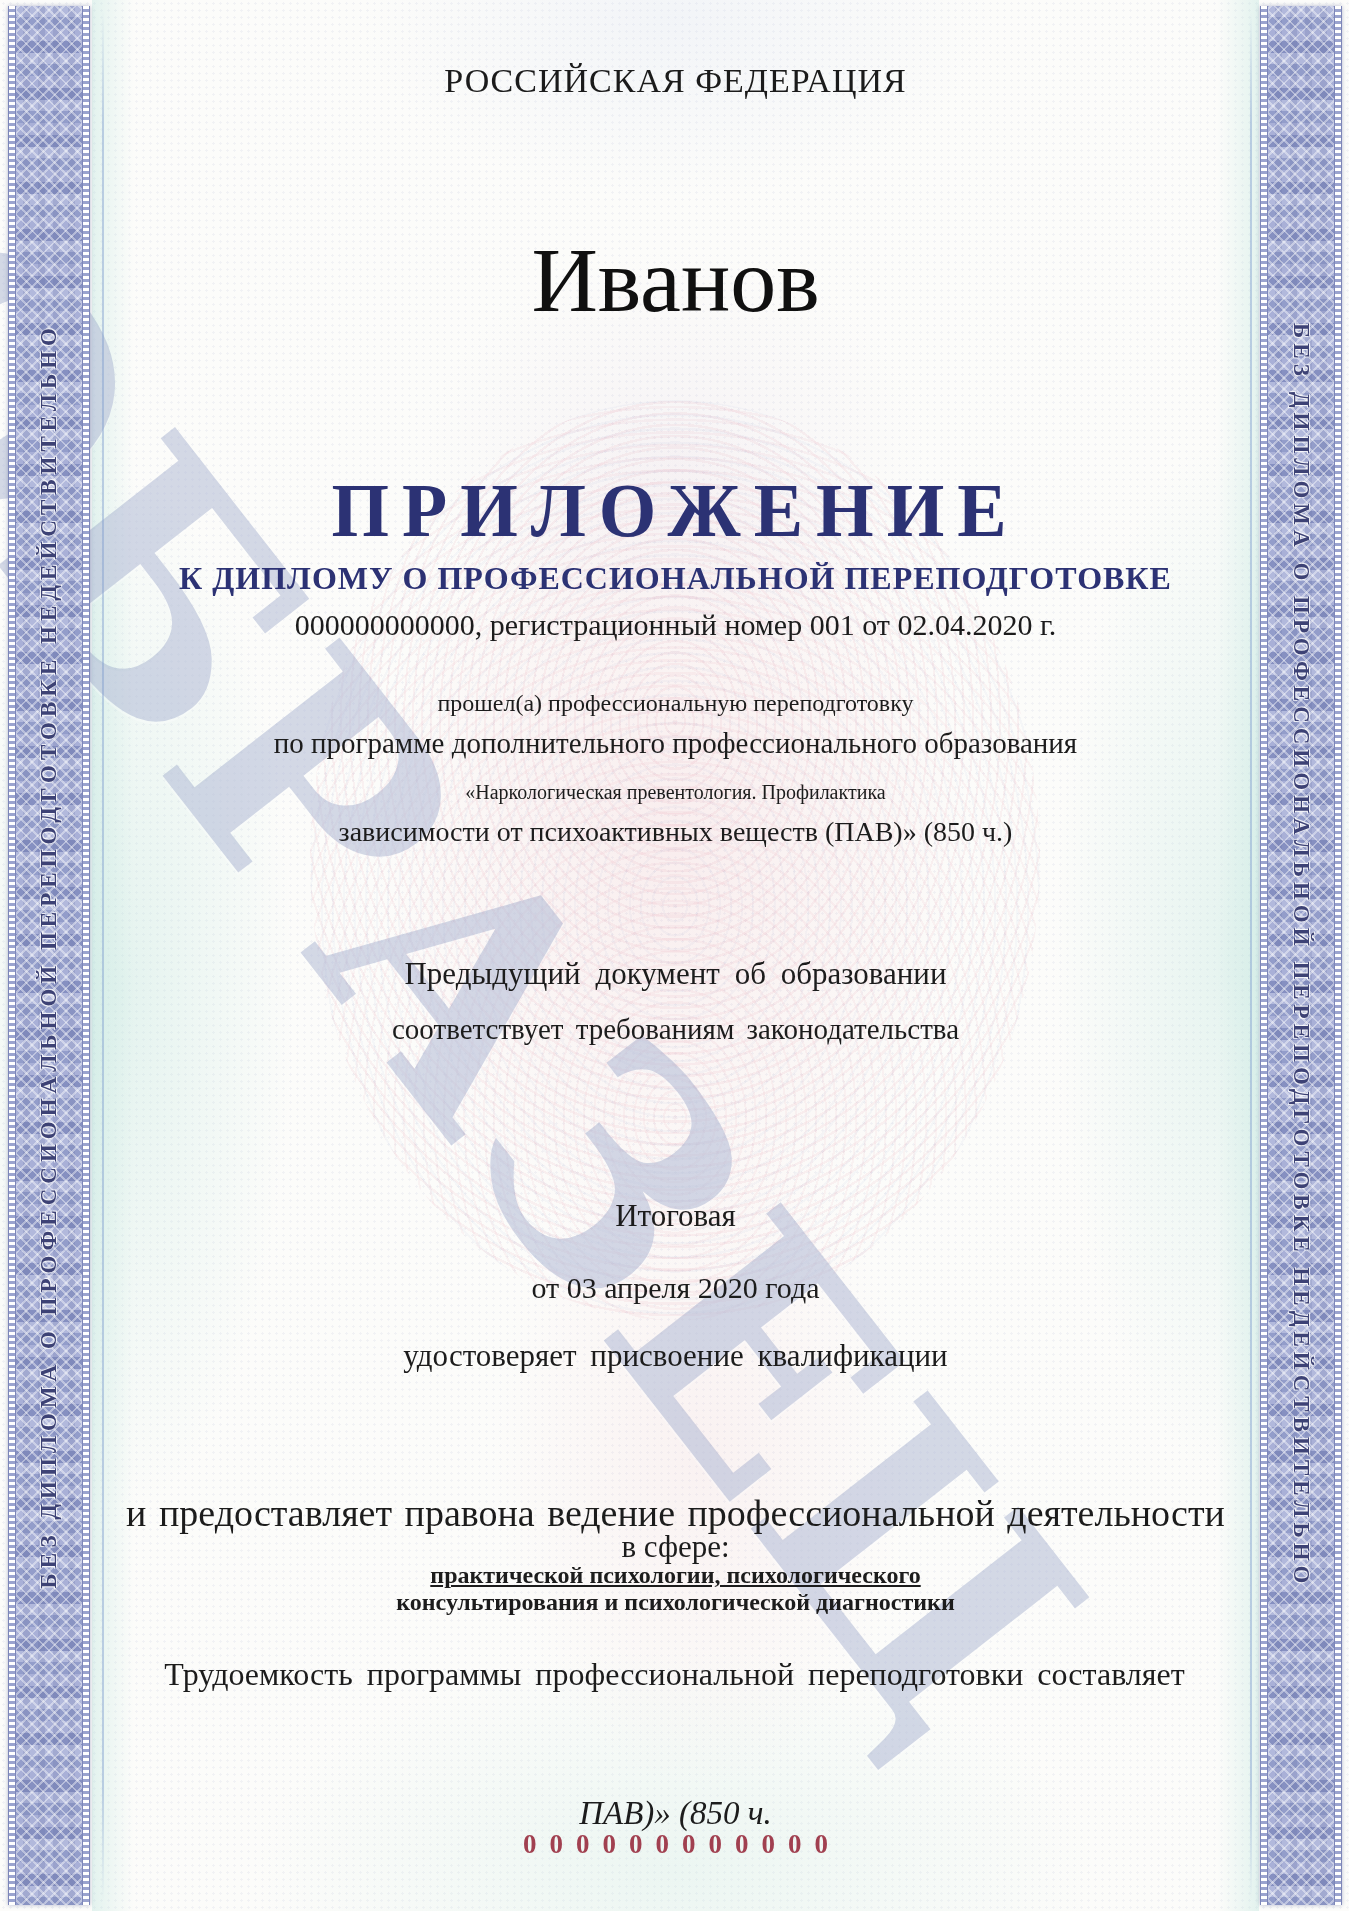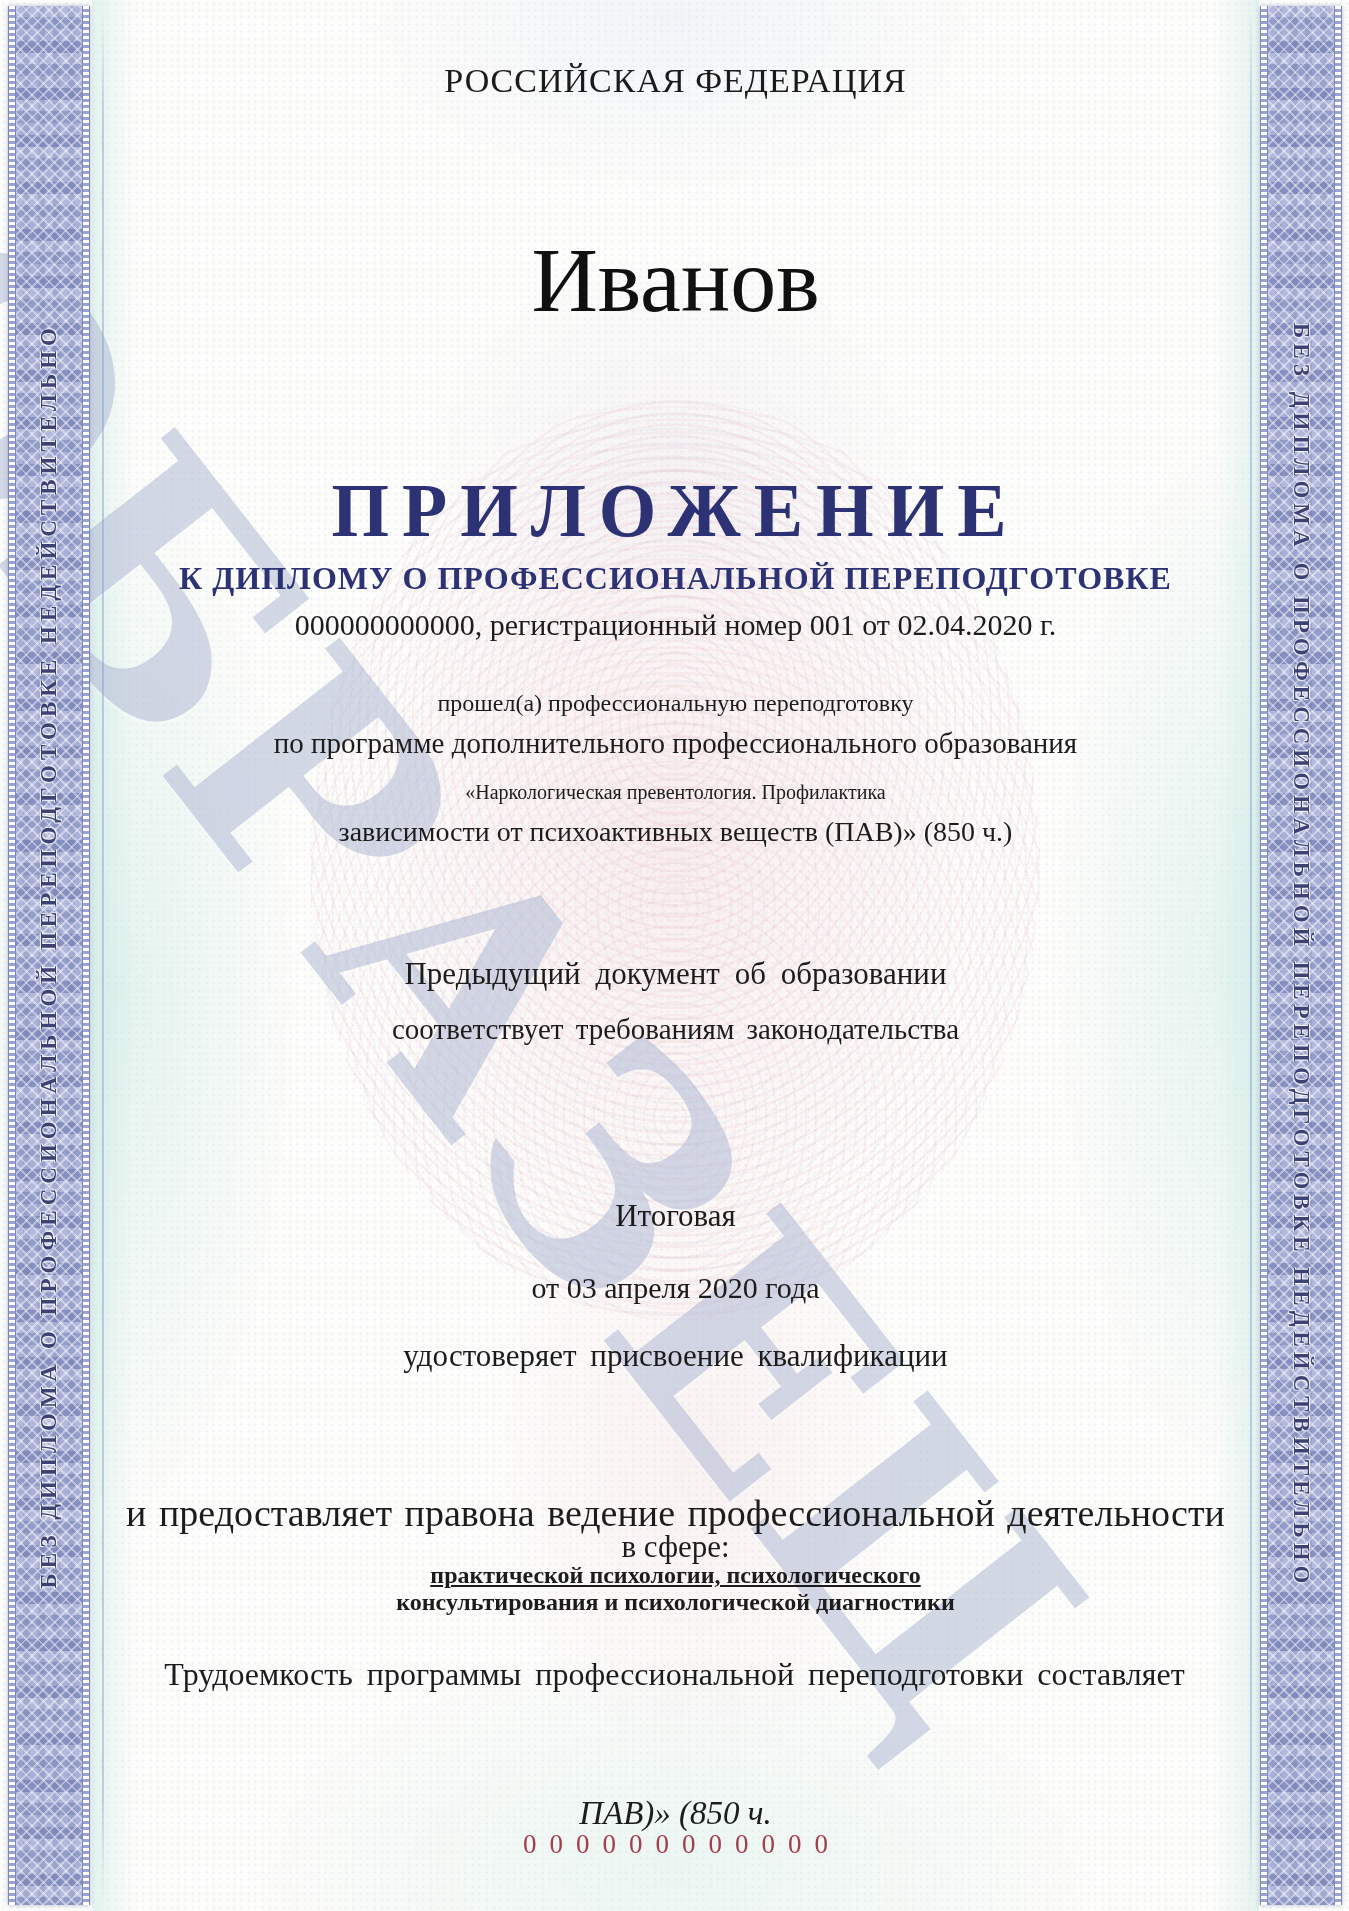--- a/index.html
+++ b/index.html
@@ -94,21 +94,21 @@
   .comm1    { top:1198px; font-size:31px; }
   .comm2    { top:1233px; font-size:30px; word-spacing:6px; }
   .comm3    { top:1271px; font-size:30px; }
   .qual     { top:1338px; font-size:31px; word-spacing:6px; }
   .rights1  { top:1491px; font-size:38px; word-spacing:3px; }
   .rights2  { top:1529px; font-size:31px; }
   .sph1     { top:1562px; font-size:24px; font-weight:600;text-decoration:underline; }
   .sph2     { top:1589px; font-size:24px; font-weight:600; }
   .work     { top:1656px; font-size:32px; word-spacing:6px; left:70px; right:70px; }
   .pav      { top:1795px; font-size:33px;font-style:italic; }
-  .serial   { top:1829px; font-size:27px; font-weight:normal; color:#a14050;
+  .serial   { top:1829px; font-size:27px; font-weight:bold; color:#a14050;
               letter-spacing:13px; text-indent:13px; }
 </style>
 </head>
 <body>
 
 <div class="page">
 
   <div class="ribbon ribbon-left">
     <div class="side-text-wrap">
       <span class="side-text flip">БЕЗ ДИПЛОМА О ПРОФЕССИОНАЛЬНОЙ ПЕРЕПОДГОТОВКЕ НЕДЕЙСТВИТЕЛЬНО</span>

